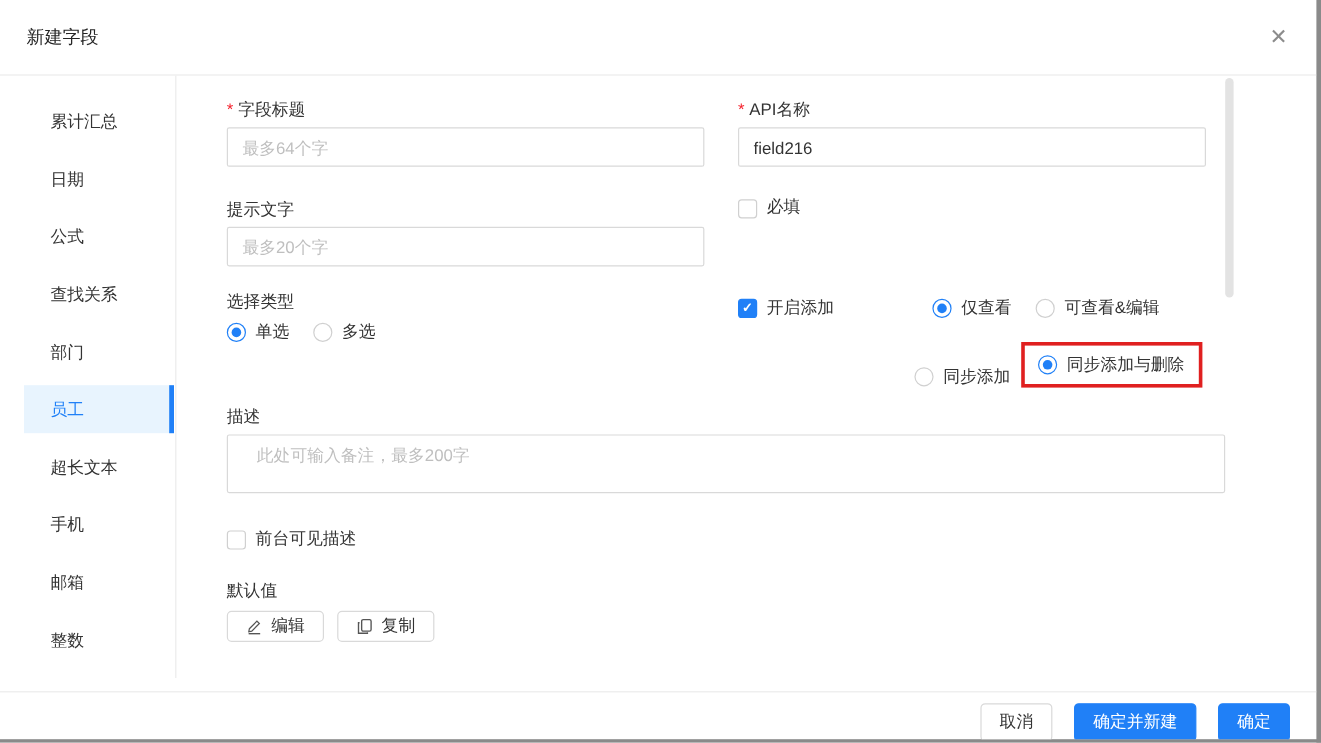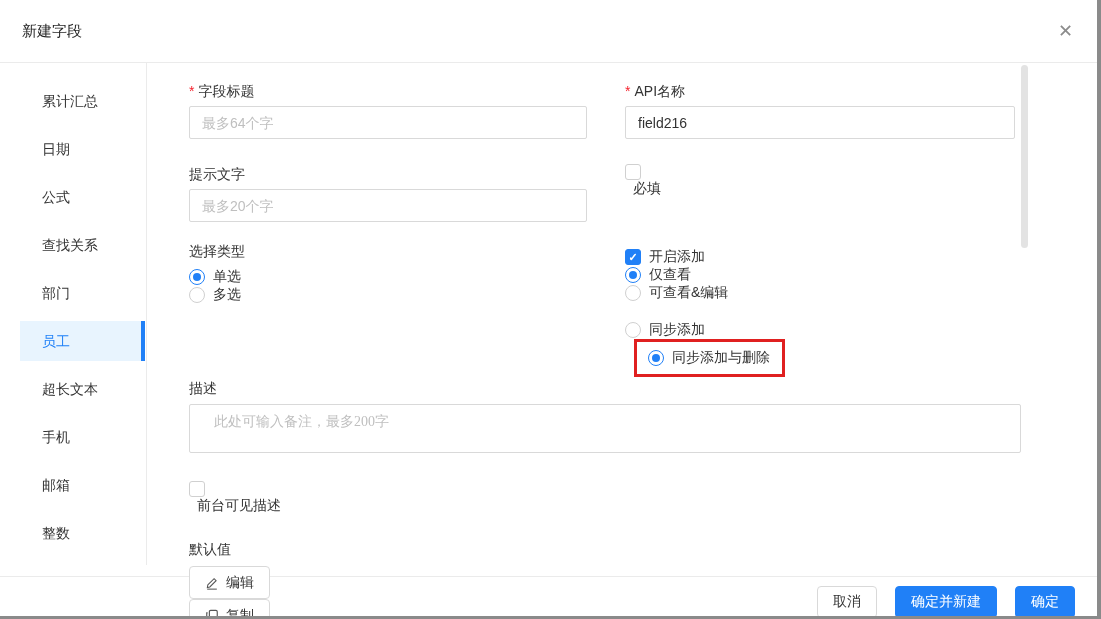--- a/index.html
+++ b/index.html
@@ -12,47 +12,47 @@
   
   .hdr{height:63px;border-bottom:1px solid #ebebeb;display:flex;align-items:center;justify-content:space-between;padding:0 24px 0 22px;box-sizing:border-box;}
   .title{font-size:15px;color:#262626;}
   .close{color:#8c8c8c;font-size:18px;line-height:18px;cursor:pointer;}
   
   .bodyarea{display:flex;height:513px;box-sizing:border-box;}
   .sidebar{width:147px;flex:none;border-right:1px solid #ebebeb;padding-top:18px;box-sizing:border-box;height:502px;}
   .sb-item{width:125px;height:40px;line-height:40px;margin:0 0 8px 20px;padding-left:22px;box-sizing:border-box;font-size:14px;color:#333;cursor:pointer;}
   .sb-item.sel{background:#e8f4fe;color:var(--accent);border-right:4px solid var(--accent);}
   .content{margin-left:42px;padding-top:18px;width:832px;box-sizing:border-box;}
-  .row2{display:grid;grid-template-columns:398px 390px;column-gap:38px;}
+  .row2{display:grid;grid-template-columns:398px 390px;column-gap:28px;}
   .lbl{font-size:14px;color:#333;height:20px;line-height:20px;margin-bottom:5px;}
   .req{color:#f5222d;margin-right:4px;}
   .inp{width:100%;height:33px;box-sizing:border-box;border:1px solid #d9d9d9;border-radius:2px;padding:0 12px;font-size:14px;color:#333;font-family:inherit;outline:none;background:#fff;}
   .inp::placeholder{color:#bfbfbf;}
   .ta{width:832px;height:49px;box-sizing:border-box;border:1px solid #d9d9d9;border-radius:2px;padding:8px 24px;font-size:14px;color:#333;font-family:inherit;resize:none;outline:none;margin-top:0;}
   .ta::placeholder{color:#bfbfbf;}
-  .mt25{margin-top:25px;} .mt19{margin-top:19px;} .mt14{margin-top:2px;font-family:Liberation Serif, serif;} .mt24{margin-top:24px;}
-  .ctl-row{display:flex;align-items:flex-start;flex-direction:column;}
+  .mt25{margin-top:25px;} .mt19{margin-top:19px;} .mt14{margin-top:14px;} .mt24{margin-top:24px;}
+  .ctl-row{display:flex;align-items:flex-end;}
   .mt7{margin-top:7px;}
   
   .cb{width:16px;height:16px;border:1px solid #d0d0d0;border-radius:3px;box-sizing:border-box;background:#fff;flex:none;position:relative;cursor:pointer;}
   .cb.on{background:var(--accent);border-color:var(--accent);}
   .cb.on::after{content:"✓";position:absolute;left:0;top:0;width:14px;height:14px;color:#fff;font-size:11px;line-height:14px;text-align:center;font-weight:bold;}
   
   .rd{width:16px;height:16px;border:1px solid #d0d0d0;border-radius:50%;box-sizing:border-box;background:#fff;flex:none;position:relative;cursor:pointer;}
   .rd.on{border-color:var(--accent);}
   .rd.on::after{content:"";position:absolute;left:3px;top:3px;width:8px;height:8px;border-radius:50%;background:var(--accent);}
   .ctl-lbl{margin-left:8px;font-size:14px;color:#333;white-space:nowrap;}
   .pair{display:flex;align-items:center;}
   .gap20{margin-right:20px;}
   .fl-enable{width:162px;display:flex;align-items:center;flex:none;}
   .spacer147{width:147px;flex:none;}
   .hl{display:flex;align-items:center;}
   .hl.on{border:3px solid var(--hl);padding:7px 12px 7px 11px;margin-left:9px;}
   
-  .dv-btn{height:33px;padding:0 15px;border:1px solid #d9d9d9;border-radius:4px;background:#fff;display:inline-flex;align-items:center;gap:7px;font-size:14px;color:#333;margin-right:11px;cursor:pointer;font-family:inherit;}
+  .dv-btn{height:26px;padding:0 15px;border:1px solid #d9d9d9;border-radius:4px;background:#fff;display:inline-flex;align-items:center;gap:7px;font-size:14px;color:#333;margin-right:11px;cursor:pointer;font-family:inherit;}
   .dv-btn svg{display:block;}
   
   .ftr{height:51px;border-top:1px solid #ebebeb;display:flex;align-items:center;justify-content:flex-end;padding-right:22px;box-sizing:border-box;gap:18px;}
   .btn{height:32px;border-radius:4px;font-size:14px;font-family:inherit;cursor:pointer;display:inline-flex;align-items:center;justify-content:center;box-sizing:border-box;}
   .btn-plain{background:#fff;border:1px solid #d9d9d9;color:#333;padding:0 15px;}
   .btn-primary{background:var(--accent);border:1px solid var(--accent);color:#fff;padding:4px 15px;}
   
   .sb-thumb{position:absolute;left:1021px;top:65px;width:7px;height:183px;background:#e3e3e3;border-radius:4px;}
 </style>
 </head>

